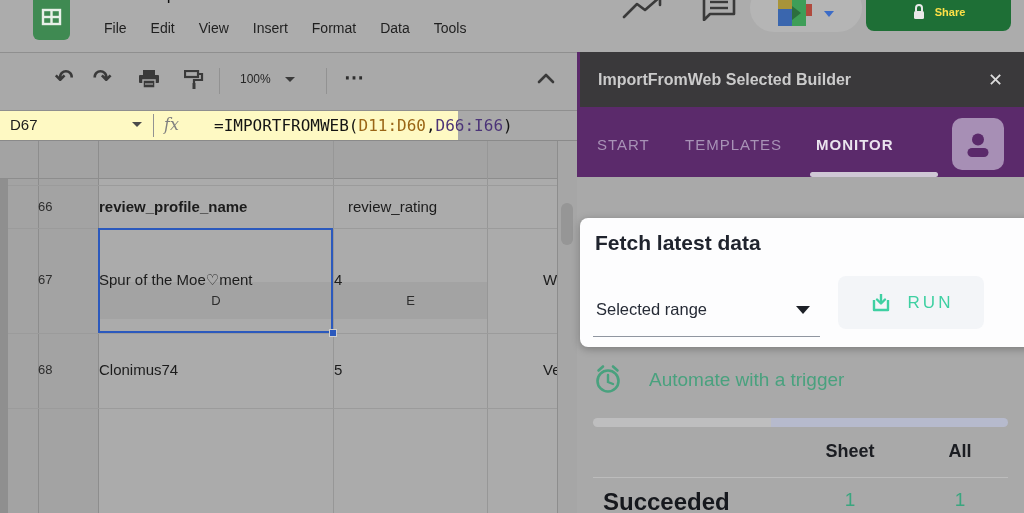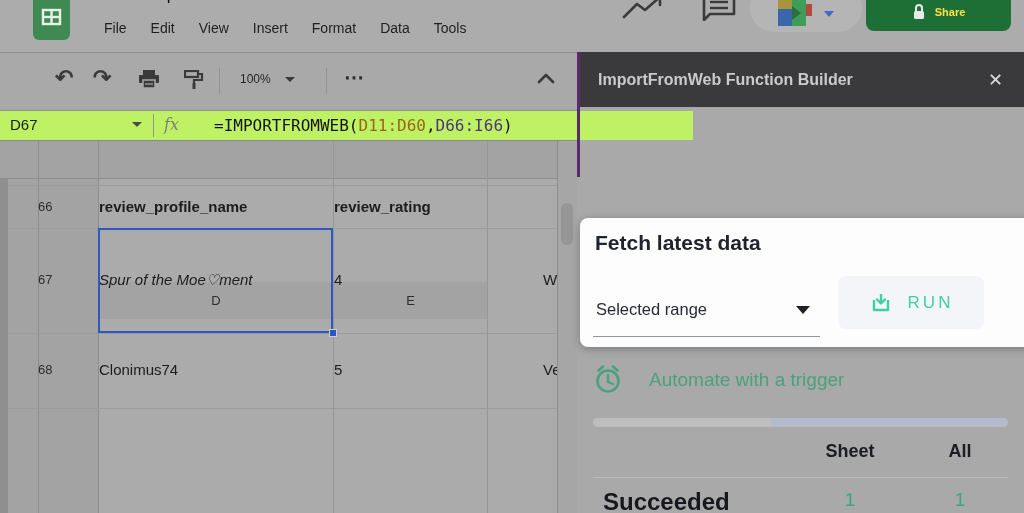--- a/index.html
+++ b/index.html
@@ -105,21 +105,21 @@
     <div class="abs" style="left:326px;top:15px;width:1px;height:26px;background:#929292;"></div>
     <span class="abs" style="left:344px;top:12px;font-size:20px;font-weight:bold;color:#2e2e2e;letter-spacing:1px;">⋯</span>
     <span class="abs" style="left:537px;top:20px;">
       <svg width="18" height="11" viewBox="0 0 18 11">
         <polyline points="2,9 9,2 16,9" fill="none" stroke="#3a3a3a" stroke-width="2.6" stroke-linecap="round" stroke-linejoin="round"></polyline>
       </svg>
     </span>
   </div>
   <div class="hline" style="left:0;top:110px;width:577px;"></div>
 
-  <div class="abs" style="left:0;top:111px;width:693px;height:29px;background:#bef264;text-decoration:underline;">
+  <div class="abs" style="left:0;top:111px;width:458px;height:29px;background:#fef9c3;text-decoration:underline;">
     <span class="abs" style="left:10px;top:5px;font-size:15px;color:#1c1c1c;">D67</span>
     <span class="abs caret-down" style="left:132px;top:11px;border-top-width:5px;border-top-color:#4a4a4a;"></span>
     <div class="abs" style="left:153px;top:3px;width:1px;height:23px;background:#929292;"></div>
     <span class="abs" style="left:164px;top:4px;font-family:'DejaVu Serif',serif;font-style:italic;font-size:16px;color:#7f7f7f;">fx</span>
     <div class="abs mono" style="left:214px;top:5px;font-size:16px;color:#141414;white-space:nowrap;">
       <span>=IMPORTFROMWEB(</span><span style="color:#9a6516;">D11:D60</span><span>,</span><span style="color:#4c3578;">D66:I66</span><span>)</span>
     </div>
   </div>
   <div class="hline" style="left:0;top:140px;width:577px;background:#8a8a8a;"></div>
 
@@ -144,44 +144,56 @@
     <div class="hline" style="left:8px;top:44px;width:549px;background:#9b9b9b;"></div>
     <div class="hline" style="left:8px;top:87px;width:549px;background:#9b9b9b;"></div>
     <div class="hline" style="left:8px;top:192px;width:549px;background:#9b9b9b;"></div>
     <div class="hline" style="left:8px;top:267px;width:549px;background:#9b9b9b;"></div>
 
     <div class="celltxt" style="left:38px;top:58px;width:60px;font-size:13px;color:#2d2d2d;">66</div>
     <div class="celltxt" style="left:38px;top:131px;width:60px;font-size:13px;color:#2d2d2d;">67</div>
     <div class="celltxt" style="left:38px;top:221px;width:60px;font-size:13px;color:#2d2d2d;">68</div>
 
     <div class="celltxt" style="left:99px;top:57px;width:234px;font-weight:bold;">review_profile_name</div>
-    <div class="celltxt" style="left:334px;top:57px;width:153px;font-weight:bold;">review_rating</div>
-
-    <div class="celltxt" style="left:99px;top:130px;width:194px;font-style:italic;">Spur of the Moe♡ment</div>
+    <div class="celltxt" style="left:348px;top:57px;width:153px;font-weight:normal;">review_rating</div>
+
+    <div class="celltxt" style="left:99px;top:130px;width:194px;">Spur of the Moe♡ment</div>
     <div class="celltxt" style="left:334px;top:130px;width:153px;">4</div>
     <div class="celltxt" style="left:543px;top:130px;width:14px;overflow:hidden;text-align:left;">W</div>
 
     <div class="celltxt" style="left:99px;top:220px;width:234px;">Clonimus74</div>
     <div class="celltxt" style="left:334px;top:220px;width:153px;">5</div>
     <div class="celltxt" style="left:543px;top:220px;width:14px;overflow:hidden;text-align:left;">Ve</div>
 
     <div class="abs" style="left:98px;top:87px;width:235px;height:105px;border:2px solid #2b59bd;box-sizing:border-box;"></div>
     <div class="abs" style="left:329px;top:188px;width:8px;height:8px;background:#2b59bd;border:1px solid #cfcfcf;box-sizing:border-box;"></div>
 
     <div class="abs" style="left:558px;top:0;width:19px;height:372px;background:#a6a6a6;"></div>
     <div class="abs" style="left:561px;top:62px;width:12px;height:42px;border-radius:6px;background:#969696;"></div>
   </div>
 
   <div class="abs" style="left:577px;top:52px;width:3px;height:125px;background:#5b2a6b;"></div>
 
   <div class="abs" style="left:580px;top:52px;width:444px;height:55px;background:#3a393b;">
-    <span class="abs" style="left:18px;top:19px;font-size:16px;font-weight:bold;color:#cbcbcb;">ImportFromWeb Function Builder</span>
+    <span class="abs" style="left:18px;top:19px;font-size:16px;font-weight:bold;color:#cbcbcb;">ImportFromWeb Selected Builder</span>
     <span class="abs" style="left:408px;top:17px;font-size:18px;color:#dcdcdc;cursor:pointer;">✕</span>
   </div>
 
+  <div class="abs" style="left:577px;top:107px;width:447px;height:70px;background:#5b2a6b;">
+    <span class="abs tab" style="left:20px;top:29px;">START</span>
+    <span class="abs tab" style="left:108px;top:29px;">TEMPLATES</span>
+    <span class="abs tab active" style="left:239px;top:29px;font-weight:600;">MONITOR</span>
+    <div class="abs" style="left:233px;top:65px;width:128px;height:5px;background:#cfc8d5;border-radius:3px;"></div>
+    <div class="abs ctr" style="left:375px;top:11px;width:52px;height:52px;background:#a78fb5;border-radius:10px;">
+      <svg width="30" height="30" viewBox="0 0 30 30">
+        <circle cx="15" cy="10.5" r="6" fill="#5b2a6b"></circle>
+        <rect x="4.5" y="19" width="21" height="9" rx="4.5" fill="#5b2a6b"></rect>
+      </svg>
+    </div>
+  </div>
 
   <div class="abs" style="left:580px;top:218px;width:493px;height:129px;background:#fdfdfe;border-radius:8px;box-shadow:0 2px 8px rgba(0,0,0,0.28);">
     <span class="abs" style="left:15px;top:13px;font-size:21px;font-weight:600;color:#20242e;">Fetch latest data</span>
     <div class="abs" style="left:13px;top:72px;width:227px;height:48px;cursor:pointer;">
       <span class="abs" style="left:3px;top:10px;font-size:16.5px;color:#262b36;">Selected range</span>
       <span class="abs caret-down" style="left:203px;top:16px;border-top-width:8px;border-left-width:7px;border-right-width:7px;border-top-color:#1d2027;"></span>
       <div class="abs" style="left:0;top:46px;width:227px;height:1px;background:#9096a0;"></div>
     </div>
     <div class="abs ctr" style="left:258px;top:58px;width:146px;height:53px;background:#f3f5f8;border-radius:8px;gap:15px;cursor:pointer;">
       <span>

